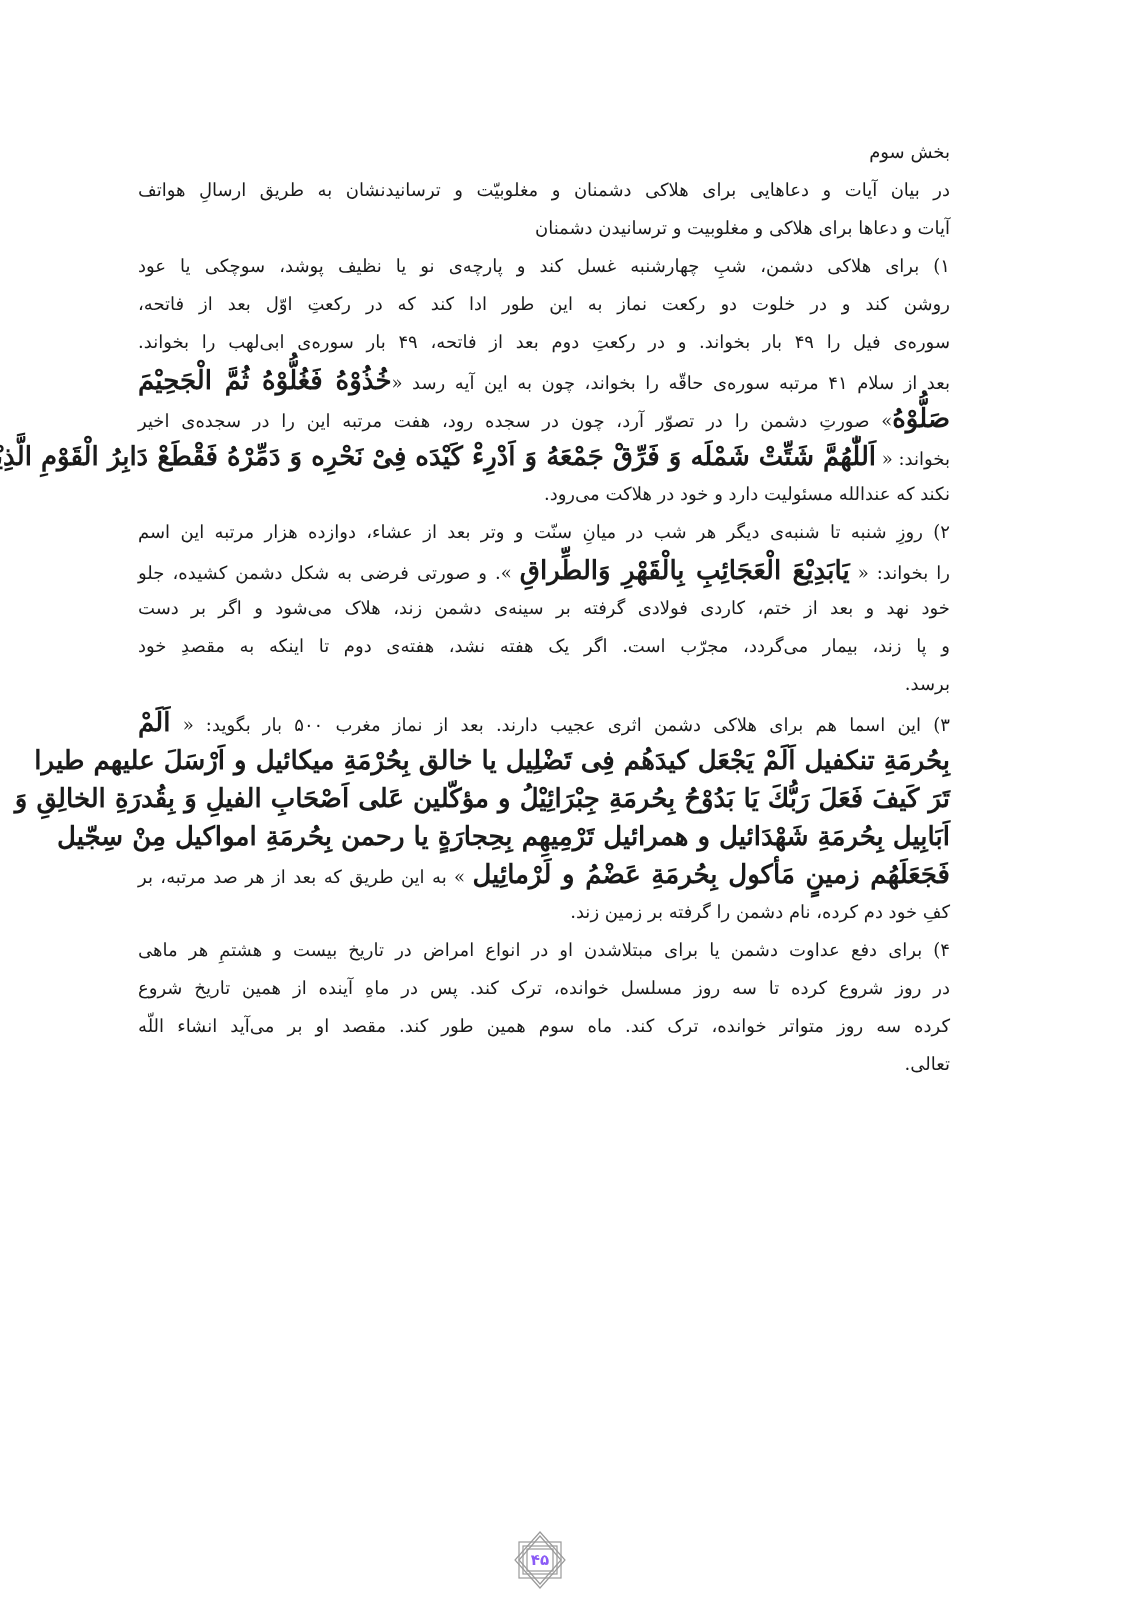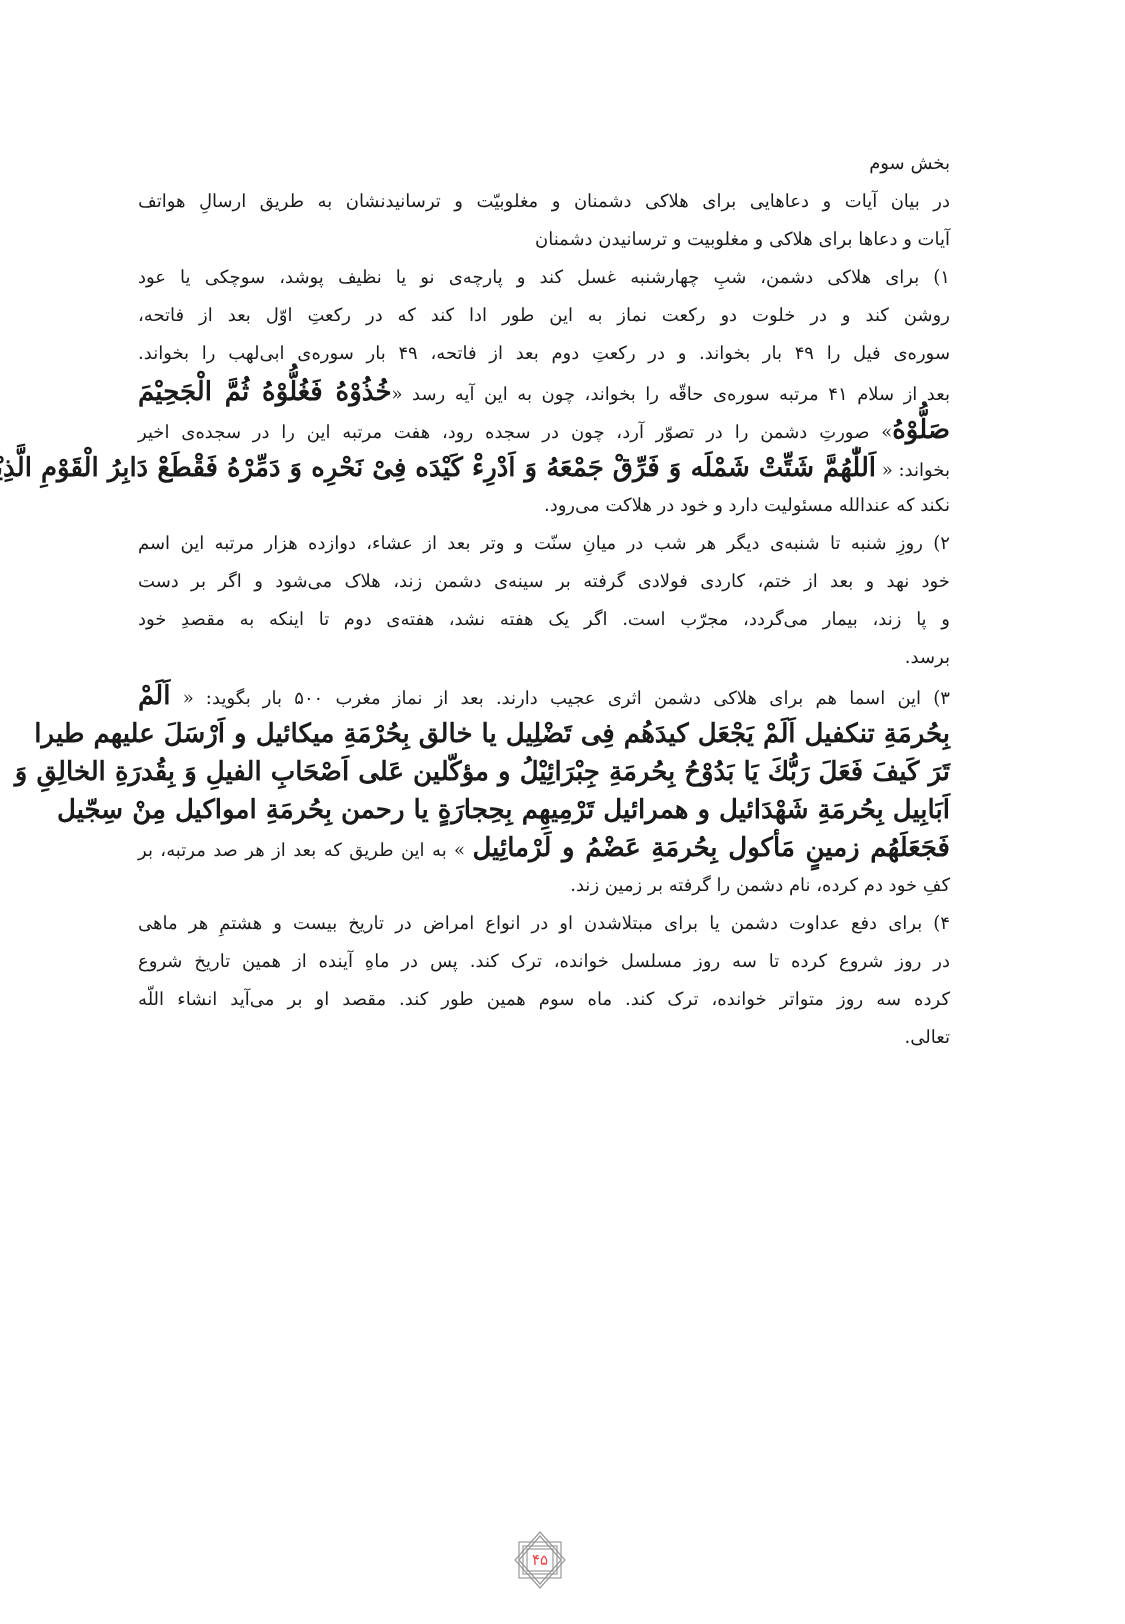--- a/index.html
+++ b/index.html
@@ -19,21 +19,20 @@
     direction: rtl;
     text-align: justify;
   }
   .line {
     font-size: 18px;
     line-height: 24px;
     height: 24px;
     white-space: nowrap;
     text-align-last: justify;
     text-align: justify;
-    margin-top: 11px;
   }
   .section-label { margin-bottom: 14px; text-align-last: right; }
   .subtitle { margin-bottom: 14px; text-align-last: right; }
   .intro { margin-bottom: 14px; }
   .para-line { margin-bottom: 14px; }
   .arabic {
     font-weight: bold;
     font-size: 26px;
     font-family: "DejaVu Serif", serif;
   }
@@ -47,22 +46,22 @@
     height: 60px;
   }
   .ornament svg { position: absolute; left: 0; top: 0; }
   .page-number {
     position: absolute;
     left: 0; top: 0;
     width: 70px; height: 60px;
     display: flex; align-items: center; justify-content: center;
     font-family: "DejaVu Sans", sans-serif;
     font-size: 15px;
-    font-weight: normal;
-    color: #ef4444;
+    font-weight: bold;
+    color: #8b5cf6;
     direction: rtl;
   }
 </style>
 </head>
 <body>
 
 <div class="page">
   <div class="line section-label">بخش سوم</div>
   <div class="line intro">در بیان آیات و دعاهایی برای هلاکی دشمنان و مغلوبیّت و ترسانیدنشان به طریق ارسالِ هواتف</div>
   <div class="line subtitle">آیات و دعاها برای هلاکی و مغلوبیت و ترسانیدن دشمنان</div>
@@ -71,20 +70,21 @@
         <div class="line para-line"><span>۱) برای هلاکی دشمن، شبِ چهارشنبه غسل کند و پارچه‌ی نو یا نظیف پوشد، سوچکی یا عود</span></div>
         <div class="line para-line"><span>روشن کند و در خلوت دو رکعت نماز به این طور ادا کند که در رکعتِ اوّل بعد از فاتحه،</span></div>
         <div class="line para-line"><span>سوره‌ی فیل را ۴۹ بار بخواند. و در رکعتِ دوم بعد از فاتحه، ۴۹ بار سوره‌ی ابی‌لهب را بخواند.</span></div>
         <div class="line para-line"><span>بعد از سلام ۴۱ مرتبه سوره‌ی حاقّه را بخواند، چون به این آیه رسد «</span><span class="arabic">خُذُوْهُ فَغُلُّوْهُ ثُمَّ الْجَحِيْمَ</span></div>
         <div class="line para-line"><span class="arabic">صَلُّوْهُ</span><span>» صورتِ دشمن را در تصوّر آرد، چون در سجده رود، هفت مرتبه این را در سجده‌ی اخیر</span></div>
         <div class="line para-line"><span>بخواند: « </span><span class="arabic">اَللّٰهُمَّ شَتِّتْ شَمْلَه وَ فَرِّقْ جَمْعَهُ وَ اَدْرِءْ کَیْدَه فِیْ نَحْرِه وَ دَمِّرْهُ فَقْطَعْ دَابِرُ الْقَوْمِ الَّذِیْنَ</span></div>
         <div class="line para-line last"><span>نکند که عندالله مسئولیت دارد و خود در هلاکت می‌رود.</span></div>
       </div>
       <div class="gap">
         <div class="line para-line"><span>۲) روزِ شنبه تا شنبه‌ی دیگر هر شب در میانِ سنّت و وتر بعد از عشاء، دوازده هزار مرتبه این اسم</span></div>
+        <div class="line para-line"><span>را بخواند: « </span><span class="arabic">یَابَدِیْعَ الْعَجَائِبِ بِالْقَهْرِ وَالطِّراقِ</span><span> ». و صورتی فرضی به شکل دشمن کشیده، جلو</span></div>
         <div class="line para-line"><span>خود نهد و بعد از ختم، کاردی فولادی گرفته بر سینه‌ی دشمن زند، هلاک می‌شود و اگر بر دست</span></div>
         <div class="line para-line"><span>و پا زند، بیمار می‌گردد، مجرّب است. اگر یک هفته نشد، هفته‌ی دوم تا اینکه به مقصدِ خود</span></div>
         <div class="line para-line last"><span>برسد.</span></div>
       </div>
       <div class="gap">
         <div class="line para-line"><span>۳) این اسما هم برای هلاکی دشمن اثری عجیب دارند. بعد از نماز مغرب ۵۰۰ بار بگوید: « </span><span class="arabic">اَلَمْ</span></div>
         <div class="line para-line"><span class="arabic">بِحُرمَةِ تنکفیل اَلَمْ یَجْعَل کیدَهُم فِی تَضْلِیل یا خالق بِحُرْمَةِ میکائیل و اَرْسَلَ علیهم طیرا</span></div>
         <div class="line para-line"><span class="arabic">تَرَ کَیفَ فَعَلَ رَبُّكَ یَا بَدُوْحُ بِحُرمَةِ جِبْرَائِیْلُ و مؤکّلین عَلی اَصْحَابِ الفیلِ وَ بِقُدرَةِ الخالِقِ وَ</span></div>
         <div class="line para-line"><span class="arabic">اَبَابِیل بِحُرمَةِ شَهْدَائیل و همرائیل تَرْمِیهِم بِحِجارَةٍ یا رحمن بِحُرمَةِ امواکیل مِنْ سِجّیل</span></div>
         <div class="line para-line"><span class="arabic">فَجَعَلَهُم زمینٍ مَأکول بِحُرمَةِ عَضْمُ و لَرْمائِیل</span><span> » به این طریق که بعد از هر صد مرتبه، بر</span></div>

